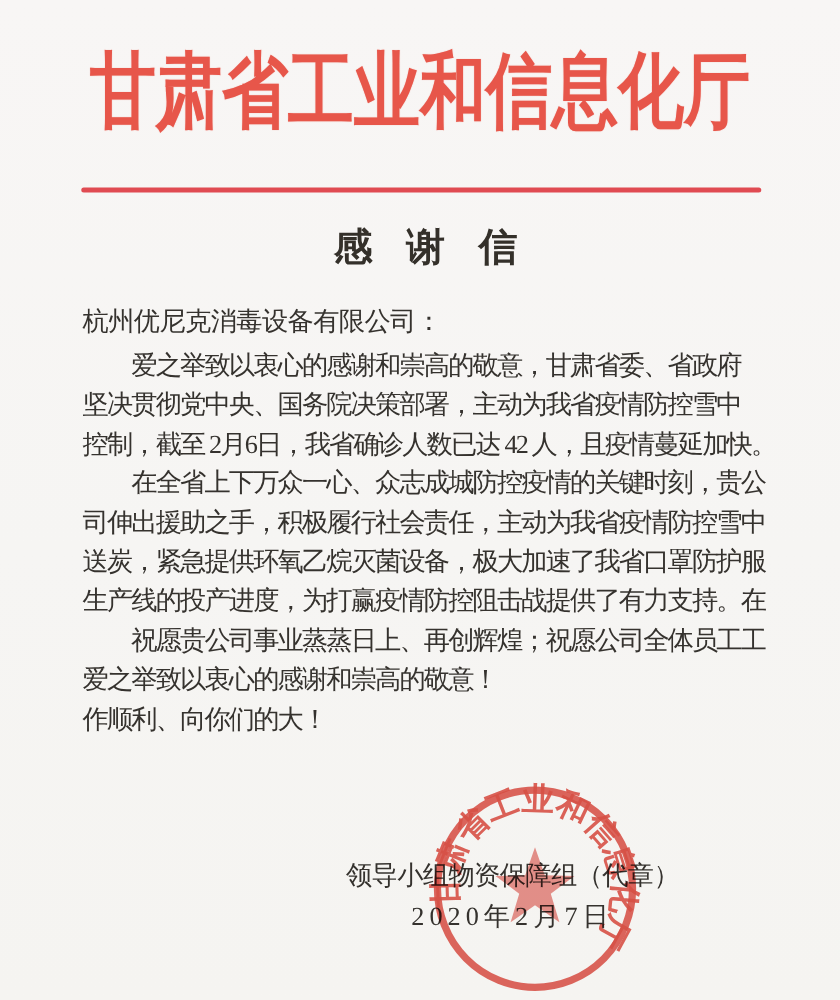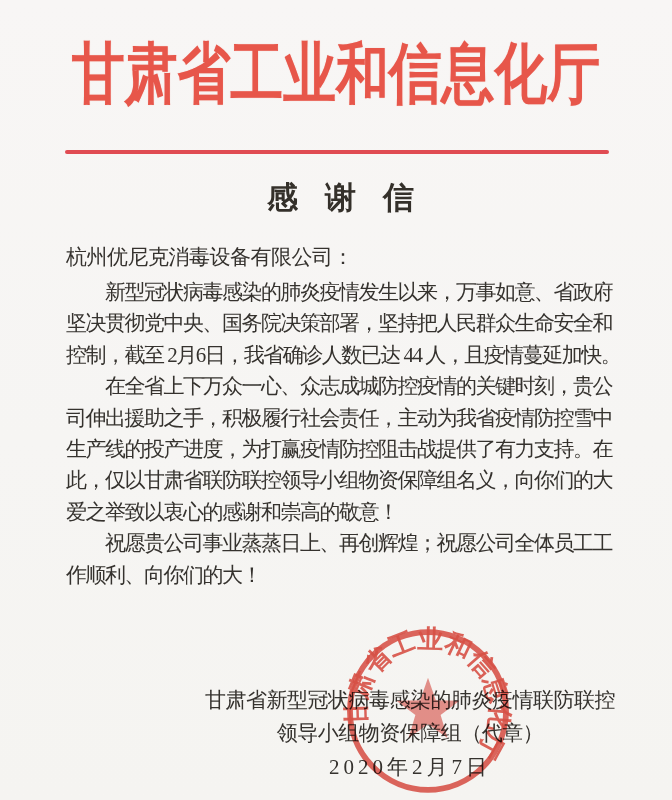--- a/index.html
+++ b/index.html
@@ -54,34 +54,33 @@
 
   <div class="agency">甘肃省工业和信息化厅</div>
 
   <div class="divider"></div>
 
   <div class="title">感谢信</div>
 
   <div class="salutation">杭州优尼克消毒设备有限公司：</div>
 
   <div class="body-block">
-    <div class="body-line indent">新型冠状病毒感染的肺炎疫情发生以来，万事如意、省政府</div>
-    <div class="body-line">坚决贯彻党中央、国务院决策部署，坚持把人民群众生命安全和</div>
-    <div class="body-line">控制，截至 2月6日，我省确诊人数已达 44 人，且疫情蔓延加快。</div>
+    <div class="body-line indent">爱之举致以衷心的感谢和崇高的敬意，甘肃省委、省政府</div>
+    <div class="body-line">坚决贯彻党中央、国务院决策部署，主动为我省疫情防控雪中</div>
+    <div class="body-line">控制，截至 2月6日，我省确诊人数已达 42 人，且疫情蔓延加快。</div>
     <div class="body-line indent">在全省上下万众一心、众志成城防控疫情的关键时刻，贵公</div>
     <div class="body-line">司伸出援助之手，积极履行社会责任，主动为我省疫情防控雪中</div>
+    <div class="body-line">送炭，紧急提供环氧乙烷灭菌设备，极大加速了我省口罩防护服</div>
     <div class="body-line">生产线的投产进度，为打赢疫情防控阻击战提供了有力支持。在</div>
-    <div class="body-line">此，仅以甘肃省联防联控领导小组物资保障组名义，向你们的大</div>
+    <div class="body-line indent">祝愿贵公司事业蒸蒸日上、再创辉煌；祝愿公司全体员工工</div>
     <div class="body-line">爱之举致以衷心的感谢和崇高的敬意！</div>
-    <div class="body-line indent">祝愿贵公司事业蒸蒸日上、再创辉煌；祝愿公司全体员工工</div>
     <div class="body-line">作顺利、向你们的大！</div>
   </div>
 
   <div class="signature">
-    <div>甘肃省新型冠状病毒感染的肺炎疫情联防联控</div>
     <div>领导小组物资保障组（代章）</div>
     <div class="date">2020年2月7日</div>
   </div>
 
   <div class="seal">
     <svg width="166" height="168" viewBox="0 0 200 200" xmlns="http://www.w3.org/2000/svg">
       <defs>
         <path id="sealArc" d="M 37.7,143.6 A 76,76 0 1 1 162.3,143.6" fill="none"></path>
       </defs>
       <ellipse cx="100" cy="100" rx="94" ry="95" fill="none" stroke="#dd463b" stroke-width="7" stroke-opacity="0.88"></ellipse>

